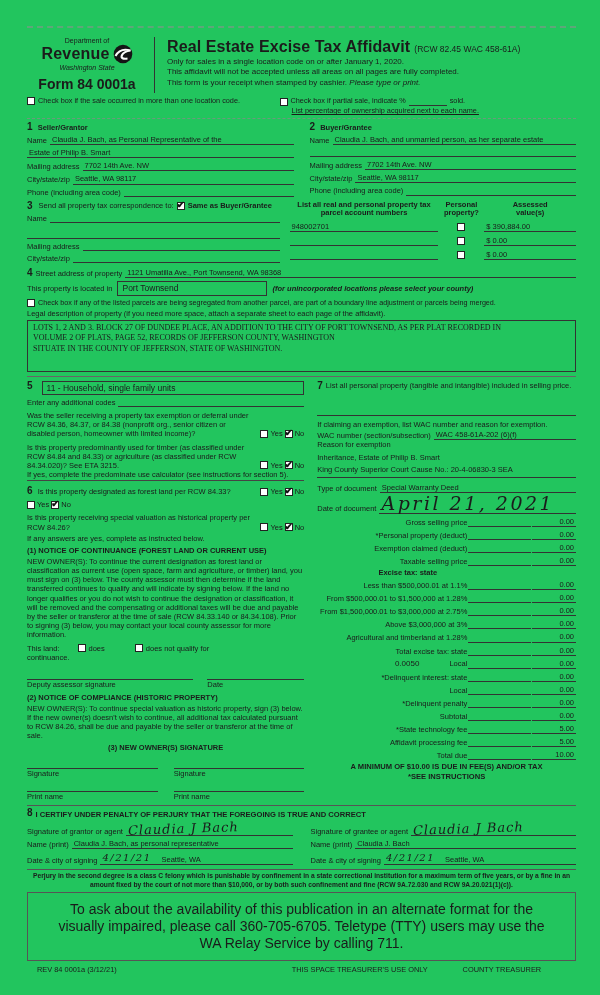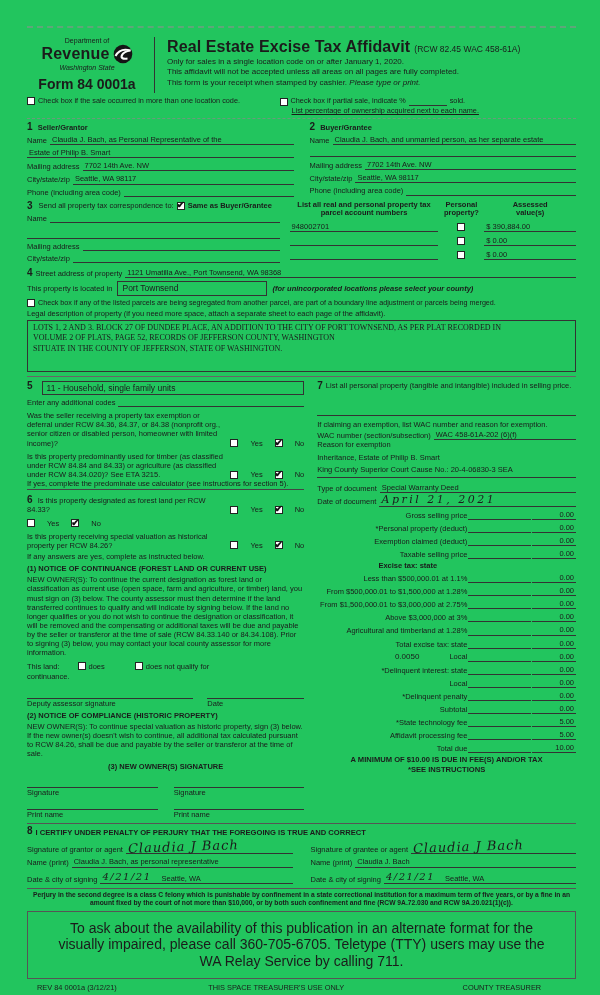--- a/index.html
+++ b/index.html
@@ -61,21 +61,21 @@
 .legal{border:1px solid #333;min-height:52px;margin-top:1px;padding:2px 5px;
   font-family:"Liberation Serif",serif;font-size:8px;line-height:1.35}
 
 .main{display:flex;gap:13px;border-top:1px solid #666;margin-top:4px;padding-top:4px}
 .lcol{width:50.5%}
 .rcol{flex:1;min-width:0}
 .codebox{border:1px solid #333;flex:1;padding:1px 4px;font-size:8.5px}
 .s5h{display:flex;align-items:flex-start;gap:6px}
 .qrow{display:flex;align-items:flex-end;margin-top:4px}
 .qtext{flex:1;padding-right:5px}
-.yn{display:flex;gap:12px;align-items:center;white-space:nowrap}
+.yn{display:flex;gap:2px;align-items:center;white-space:nowrap}
 .note-ul{border-bottom:1px solid #444;padding-bottom:1px}
 .para{margin-top:2px;text-align:left}
 .ntitle{font-weight:bold;margin-top:3px}
 .landrow{display:flex;gap:6px;margin-top:5px;align-items:flex-start}
 .landrow .opt{display:flex;gap:3px}
 .deprow{display:flex;gap:14px;margin-top:10px}
 .dep1{width:60%}.dep2{flex:1}
 .center{text-align:center}
 .sigrow{display:flex;gap:16px;margin-top:9px}
 .sigcol{flex:1}
@@ -93,28 +93,28 @@
 .minnote{font-weight:bold;text-align:center;font-size:7.6px;margin-top:2px}
 
 .s8{border-top:1px solid #555;margin-top:4px;padding-top:2px}
 .s8head{display:flex;align-items:flex-start}
 .s8head .t{font-weight:bold;font-size:7.6px;margin-top:2px}
 .s8cols{display:flex;gap:18px;margin-top:1px}
 .s8col{flex:1;min-width:0}
 .hand{font-family:"DejaVu Serif",serif;font-style:italic}
 .sig{font-size:13px;line-height:.8;letter-spacing:1px;transform:rotate(-2deg);display:inline-block}
 .hdate{font-size:10px;letter-spacing:1.5px}
-.handbig{font-size:11px;letter-spacing:2.5px;line-height:.9}
+.handbig{font-size:19px;letter-spacing:2.5px;line-height:.9}
 
 .perjury{border-top:1px solid #555;margin-top:4px;padding-top:2px;text-align:center;
   font-size:6.7px;font-weight:bold;line-height:1.25}
 .altbox{border:1.5px solid #555;margin-top:3px;padding:8px 30px;text-align:center;font-size:14px;line-height:1.2}
 .frow{display:flex;margin-top:4px;font-size:7.4px}
 .frow .a{width:33%;padding-left:10px}
-.frow .bq{width:40%;text-align:left}
+.frow .bq{width:40%;text-align:right}
 .frow .c{flex:1;text-align:center}
 .stamprow{display:flex;margin-top:24px;align-items:flex-start}
 .stamp{font-family:"DejaVu Sans Mono",monospace;font-size:9.5px;letter-spacing:1.5px;color:#2a2a2a;margin-left:68px;margin-top:8px}
 .pright{margin-left:auto;text-align:right}
 .pnote{font-weight:bold;font-style:italic;font-size:8.4px}
 .pg{font-size:7px}
 .swirl{margin-left:2px}
 </style>
 </head>
 <body>

